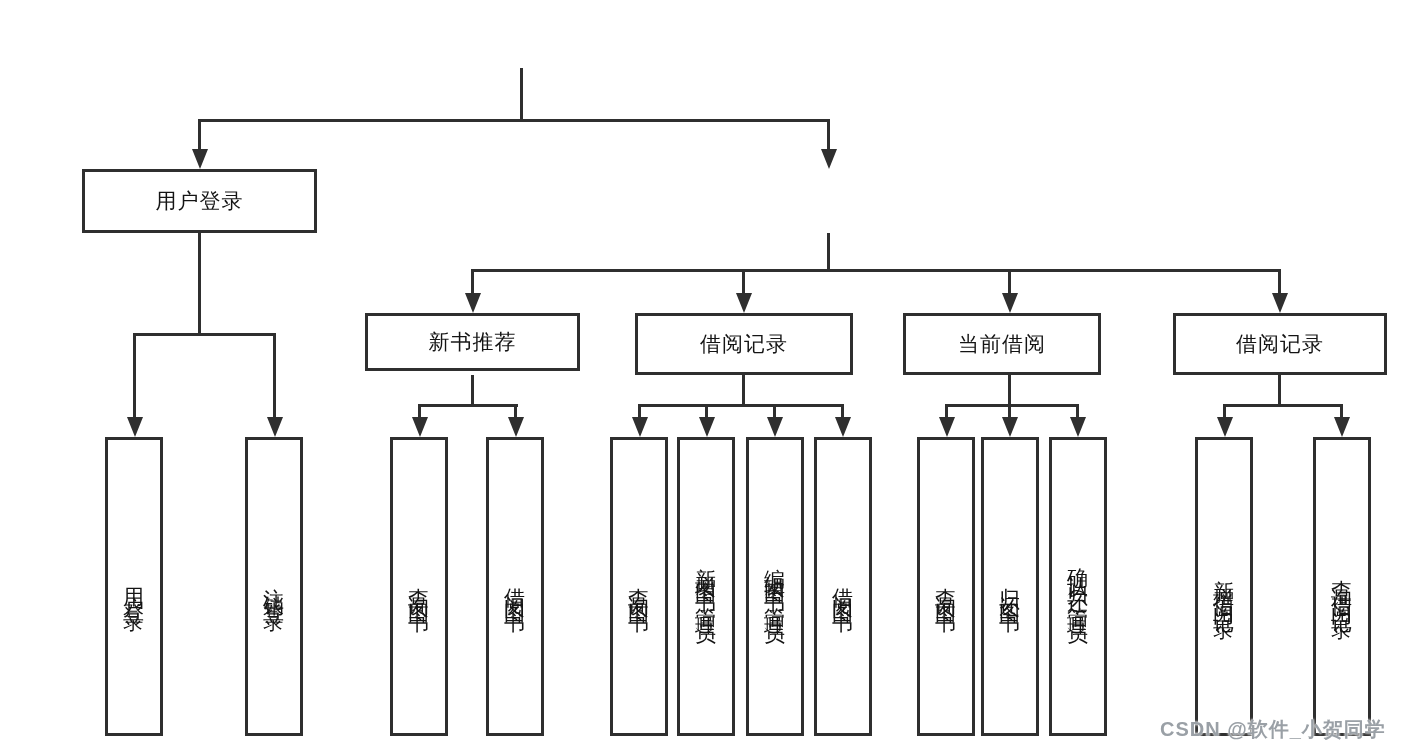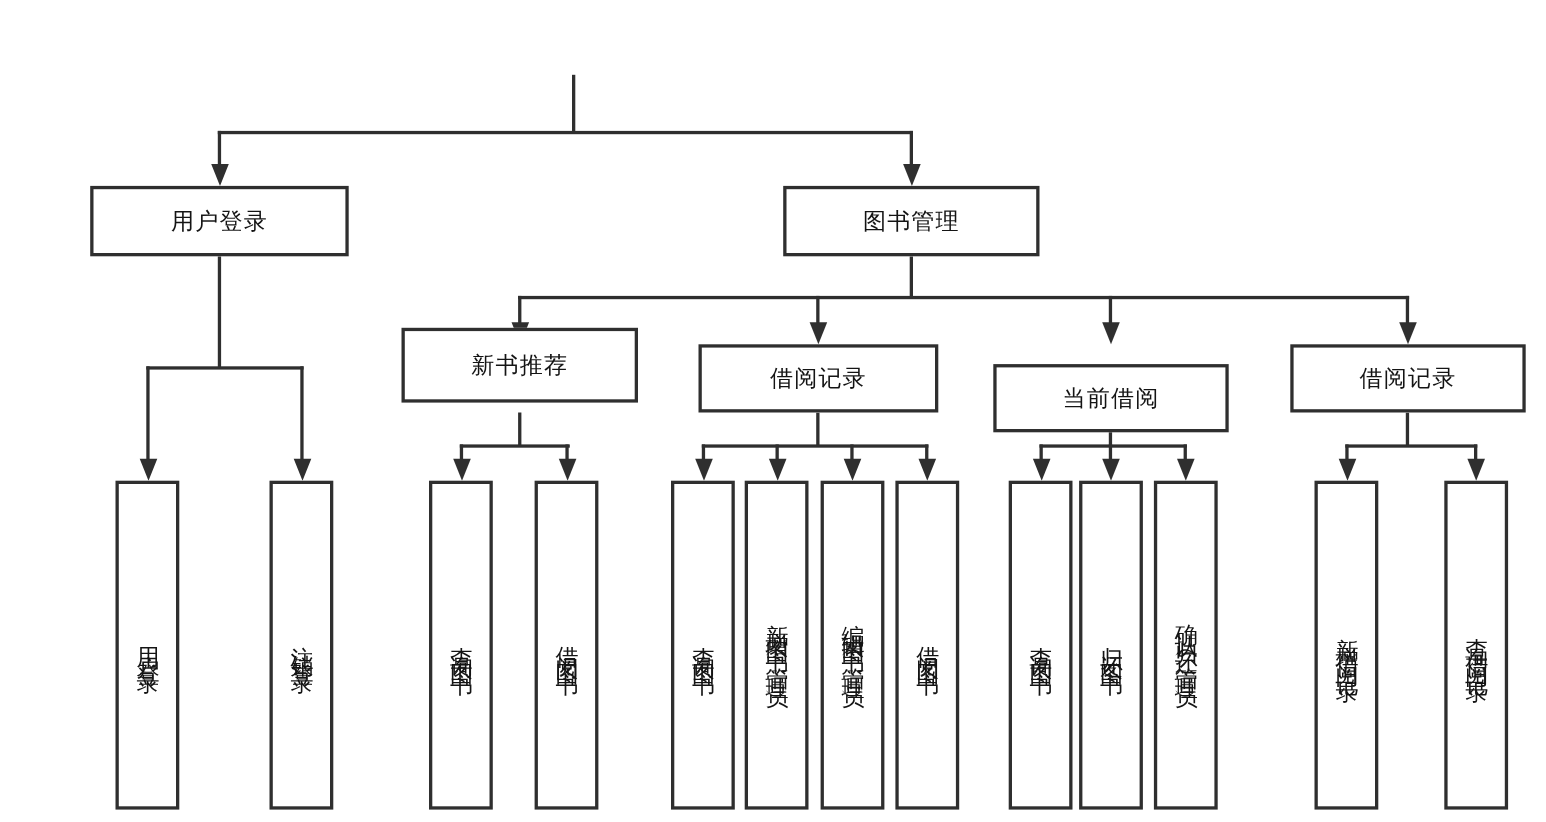--- a/index.html
+++ b/index.html
@@ -96,31 +96,28 @@
   <div class="hl" style="left:1223px;top:404px;width:120px"></div>
   <div class="vl" style="left:1223px;top:404px;height:15px"></div>
   <div class="ar" style="left:1217px;top:417px"></div>
   <div class="vl" style="left:1340px;top:404px;height:15px"></div>
   <div class="ar" style="left:1334px;top:417px"></div>
 
 
   <div class="box" style="left:82px;top:169px;width:235px;height:64px">
     <span>用户登录</span>
   </div>
-  <div class="box" style="left:712px;top:169px;width:233px;height:64px">
-    <span>图书管理</span>
-  </div>
 
-  <div class="box" style="left:365px;top:298px;width:215px;height:68px">
+  <div class="box" style="left:365px;top:313px;width:215px;height:58px">
     <span>新书推荐</span>
   </div>
   <div class="box" style="left:635px;top:313px;width:218px;height:62px">
     <span>借阅记录</span>
   </div>
-  <div class="box" style="left:903px;top:331px;width:214px;height:62px">
+  <div class="box" style="left:903px;top:313px;width:198px;height:62px">
     <span>当前借阅</span>
   </div>
   <div class="box" style="left:1173px;top:313px;width:214px;height:62px">
     <span>借阅记录</span>
   </div>
 
   <div class="col" style="left:105px">
     <span class="vtext">用户登录</span>
   </div>
   <div class="col" style="left:245px">
@@ -157,14 +154,15 @@
     <span class="vtext">确认归还（管理员）</span>
   </div>
 
   <div class="col" style="left:1195px">
     <span class="vtext">新增借阅记录</span>
   </div>
   <div class="col" style="left:1313px">
     <span class="vtext">查询借阅记录</span>
   </div>
 
+  <div class="watermark">CSDN @软件_小贺同学</div>
 
 </div>
 
 </body></html>

